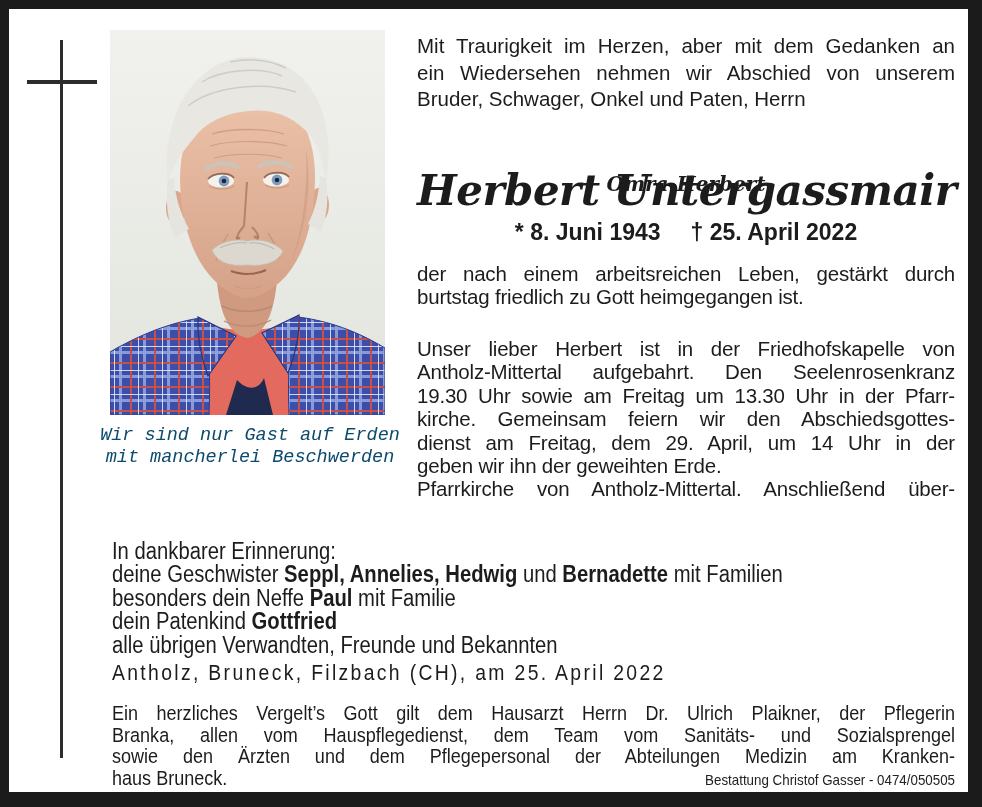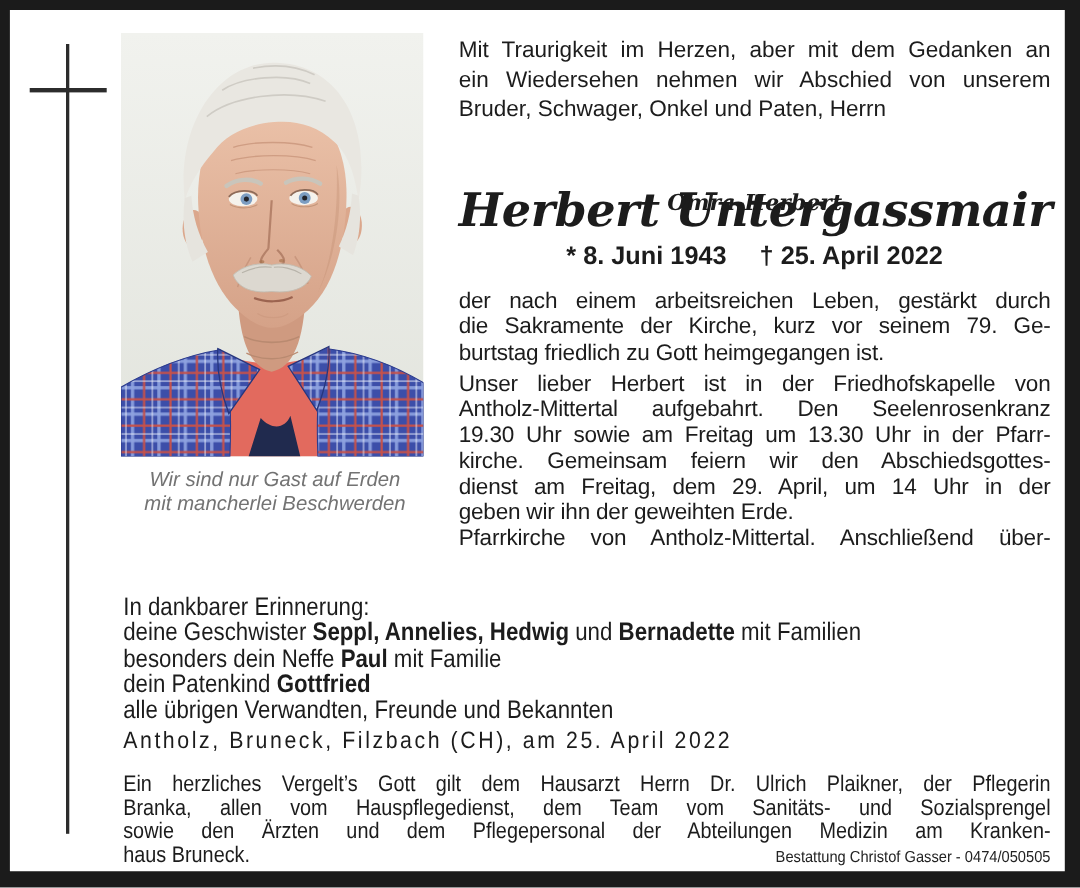--- a/index.html
+++ b/index.html
@@ -14,22 +14,22 @@
     pointer-events:none; z-index:5;
   }
   
   .cross-v { position:absolute; left:60px; top:40px; width:3px; height:718px; background:#2c2c2c; }
   .cross-h { position:absolute; left:27px; top:80px; width:70px; height:4px; background:#2c2c2c; }
 
   .photo { position:absolute; left:110px; top:30px; width:275px; height:385px; }
 
   .quote {
     position:absolute; left:98px; top:425px; width:304px; text-align:center;
-    font-family:Liberation Sans, sans-serif; font-style:italic; font-size:18.5px;
-    line-height:22.4px; color:#737373;
+    font-family:Liberation Mono, monospace; font-style:italic; font-size:18.5px;
+    line-height:22.4px; color:#0c4a6e;
   }
 
   .col { position:absolute; left:417px; top:0; width:538px; }
   .intro { position:absolute; top:33px; left:0; width:538px; font-size:20.5px; line-height:26.5px; }
   .name {
     position:absolute; top:112px; left:0; width:538px; text-align:center;
     font-family:"DejaVu Serif", serif; font-style:italic; font-weight:bold;
     font-size:42px; line-height:62px; white-space:nowrap; letter-spacing:-0.5px;margin-top:48px;
   }
   .nickname {
@@ -169,21 +169,20 @@
         <div class="ln just">ein Wiedersehen nehmen wir Abschied von unserem</div>
         <div class="ln">Bruder, Schwager, Onkel und Paten, Herrn</div>
       </div>
     <div class="name">Herbert Untergassmair</div>
     <div class="nickname">Omra-Herbert</div>
     <div class="dates">
       <span class="birth-date">* 8. Juni 1943</span><span class="death-date">† 25. April 2022</span>
     </div>
     <div class="para p1">
         <div class="ln just">der nach einem arbeitsreichen Leben, gestärkt durch</div>
-        <div class="ln just">die Sakramente der Kirche, kurz vor seinem 79. Ge-</div>
         <div class="ln">burtstag friedlich zu Gott heimgegangen ist.</div>
       </div>
     <div class="para p2">
         <div class="ln just">Unser lieber Herbert ist in der Friedhofskapelle von</div>
         <div class="ln just">Antholz-Mittertal aufgebahrt. Den Seelenrosenkranz</div>
         <div class="ln just">19.30 Uhr sowie am Freitag um 13.30 Uhr in der Pfarr-</div>
         <div class="ln just">kirche. Gemeinsam feiern wir den Abschiedsgottes-</div>
         <div class="ln just">dienst am Freitag, dem 29. April, um 14 Uhr in der</div>
         <div class="ln">geben wir ihn der geweihten Erde.</div>
         <div class="ln just">Pfarrkirche von Antholz-Mittertal. Anschließend über-</div>

